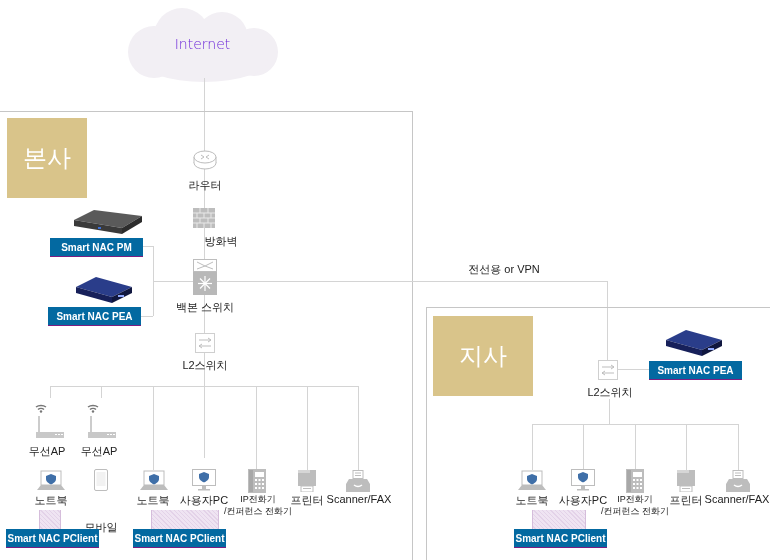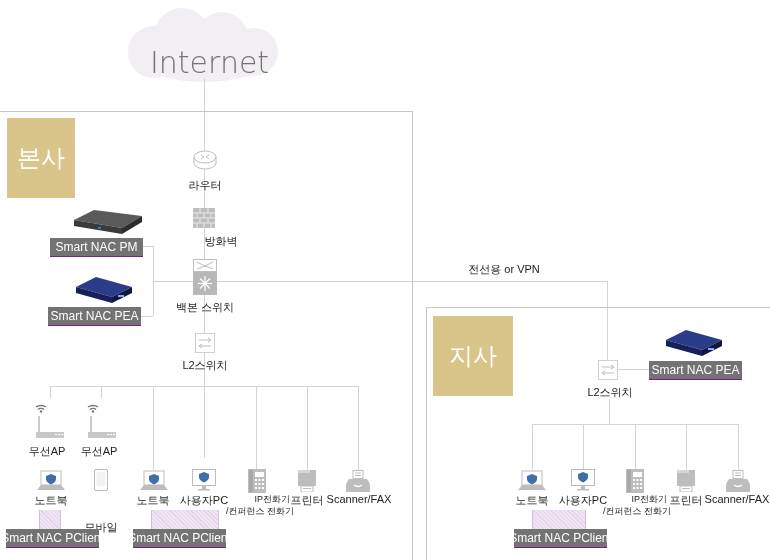--- a/index.html
+++ b/index.html
@@ -4,45 +4,45 @@
 <style>
   html, body { margin:0; padding:0; background:#ffffff; }
   body { width:770px; height:560px; position:relative; overflow:hidden;
          font-family:"Liberation Sans","DejaVu Sans",sans-serif; color:#333; }
   .line-h { position:absolute; height:1px; background:#d4d4d4; }
   .line-v { position:absolute; width:1px; background:#d4d4d4; }
   .box { position:absolute; border:1px solid #c6c6c6; box-sizing:border-box; }
   .site-label { position:absolute; background:#d9c48a; color:#fff; font-size:24px;
                 display:flex; align-items:center; justify-content:center; }
   .lbl { position:absolute; font-size:11px; color:#222; text-align:center; white-space:nowrap; }
-  .lbl-sm { position:absolute; font-size:9px; color:#222; text-align:right; white-space:nowrap; line-height:13px; }
-  .nac { position:absolute; background:#737373; color:#fff; font-size:12px; display:flex;
-         align-items:center; justify-content:center; white-space:nowrap; border-bottom:1px solid #7c1e80; }
+  .lbl-sm { position:absolute; font-size:9px; color:#222; text-align:center; white-space:nowrap; line-height:13px; }
+  .nac { position:absolute; background:#0369a1; color:#fff; font-size:10px; display:flex;
+         align-items:center; justify-content:center; white-space:nowrap; border-bottom:1px solid #7c1e80;font-weight:bold; }
   .hatch { position:absolute; background:repeating-linear-gradient(45deg,#efe4f2 0 2px,#e3d2e8 2px 3px);
            border-left:1px solid #d5bddb; border-right:1px solid #d5bddb; }
   .icon { position:absolute; }
 </style>
 </head>
 <body>
 
 <svg class="icon" style="left:122px;top:6px" width="165" height="80" viewBox="0 0 165 80">
   <g fill="#f2eff4">
     <circle cx="32" cy="46" r="26"></circle>
     <circle cx="60" cy="30" r="28"></circle>
     <circle cx="100" cy="32" r="26"></circle>
     <circle cx="132" cy="46" r="24"></circle>
     <ellipse cx="82" cy="54" rx="64" ry="22"></ellipse>
   </g>
 </svg>
-<div class="lbl" style="left:150px;top:36px;width:105px;font-size:30px;color:#737373;font-family:'DejaVu Sans',sans-serif;font-weight:300;margin-top:9px;">Internet</div>
+<div class="lbl" style="left:150px;top:36px;width:105px;font-size:14px;color:#6d28d9;font-family:'DejaVu Sans',sans-serif;font-weight:300;">Internet</div>
 
 <div class="line-v" style="left:204px;top:78px;height:75px"></div>
 
 <div class="box" style="left:-1px;top:111px;width:414px;height:455px"></div>
-<div class="site-label" style="left:7px;top:118px;width:68px;height:80px">본사</div>
+<div class="site-label" style="left:7px;top:118px;width:80px;height:80px">본사</div>
 
 <div class="line-v" style="left:204px;top:168px;height:290px"></div>
 
 <svg class="icon" style="left:192px;top:150px" width="26" height="20" viewBox="0 0 26 20">
   <ellipse cx="13" cy="13" rx="11" ry="6" fill="#fff" stroke="#bdbdbd"></ellipse>
   <rect x="2" y="7" width="22" height="6" fill="#fff"></rect>
   <line x1="2" y1="7" x2="2" y2="13" stroke="#bdbdbd"></line>
   <line x1="24" y1="7" x2="24" y2="13" stroke="#bdbdbd"></line>
   <ellipse cx="13" cy="7" rx="11" ry="6" fill="#fff" stroke="#bdbdbd"></ellipse>
   <path d="M9 5 l3 2 M17 5 l-3 2 M9 9 l3 -2 M17 9 l-3 -2" stroke="#bdbdbd" stroke-width="1"></path>
@@ -211,21 +211,21 @@
   <path d="M8 15 q4 3 8 0" stroke="#fff" stroke-width="1.5" fill="none"></path>
 </svg>
 <div class="lbl" style="left:326px;top:493px;width:66px">Scanner/FAX</div>
 
 <div class="hatch" style="left:39px;top:510px;width:20px;height:20px"></div>
 <div class="nac" style="left:6px;top:529px;width:93px;height:18px">Smart NAC PClient</div>
 <div class="hatch" style="left:151px;top:510px;width:66px;height:20px"></div>
 <div class="nac" style="left:133px;top:529px;width:93px;height:18px">Smart NAC PClient</div>
 
 <div class="box" style="left:426px;top:307px;width:350px;height:260px"></div>
-<div class="site-label" style="left:433px;top:316px;width:80px;height:80px">지사</div>
+<div class="site-label" style="left:433px;top:316px;width:100px;height:80px">지사</div>
 
 <svg class="icon" style="left:598px;top:360px" width="20" height="20" viewBox="0 0 20 20">
   <rect x="0.5" y="0.5" width="19" height="19" fill="#fff" stroke="#cfcfcf"></rect>
   <path d="M4 7 h12 M13 5 l3 2 l-3 2 M16 13 h-12 M7 11 l-3 2 l3 2" stroke="#bdbdbd" fill="none"></path>
 </svg>
 <div class="lbl" style="left:580px;top:385px;width:60px">L2스위치</div>
 <div class="line-h" style="left:618px;top:369px;width:32px"></div>
 
 <svg class="icon" style="left:664px;top:326px" width="60" height="32" viewBox="0 0 60 32">
   <polygon points="2,14 22,4 58,14 38,24" fill="#2a3d8a"></polygon>

